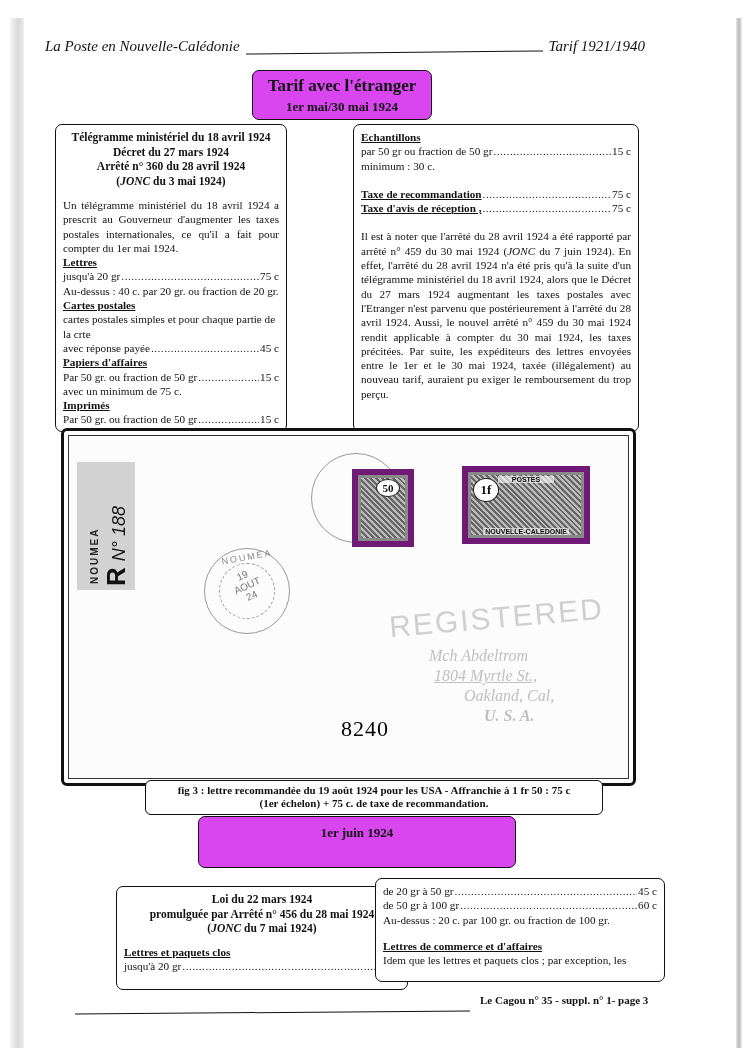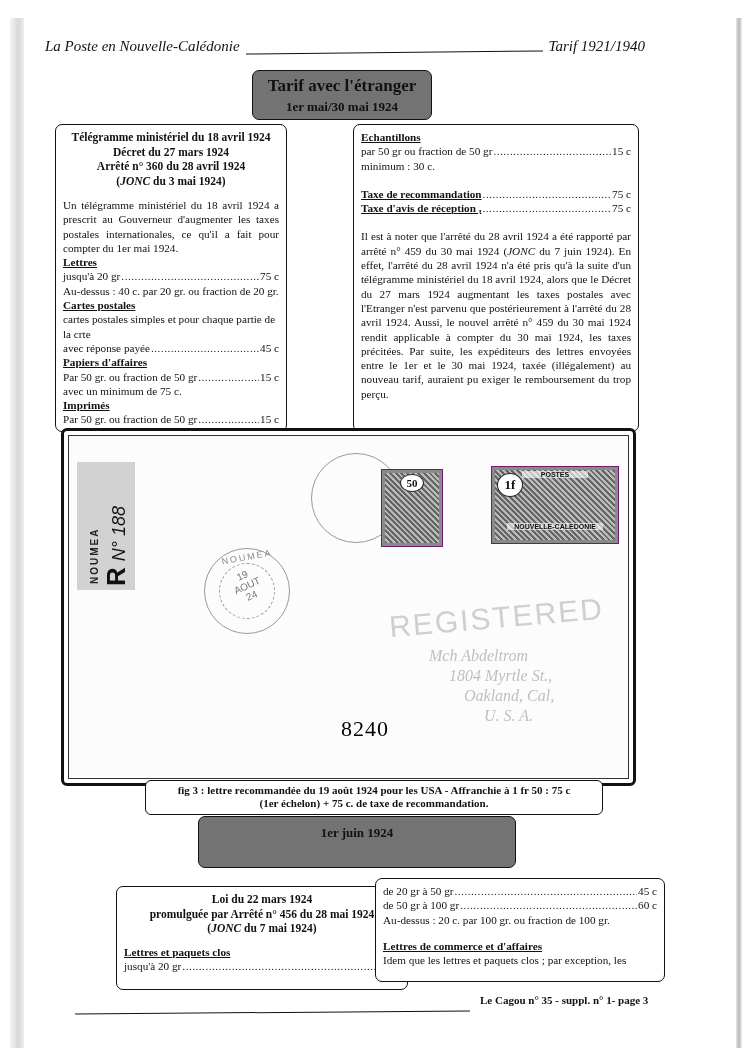--- a/index.html
+++ b/index.html
@@ -8,21 +8,21 @@
 
     .edge-left { position: absolute; left: 10px; top: 18px; width: 14px; height: 1030px;
       background: linear-gradient(to right, #f4f4f4, #d8d8d8 60%, #eeeeee); }
     .edge-right { position: absolute; left: 736px; top: 18px; width: 6px; height: 1030px;
       background: linear-gradient(to right, #e6e6e6, #b8b8b8, #eeeeee); }
 
     .running-head { position: absolute; left: 45px; top: 35px; width: 600px; height: 20px;
       font-style: italic; font-size: 15px; display: flex; align-items: flex-end; }
     .running-head .rule { flex: 1; border-bottom: 1.5px solid #111; margin: 0 6px 2px 6px; transform: rotate(-0.6deg); }
 
-    .title-box { position: absolute; border: 1.5px solid #111; border-radius: 7px; text-align: center; font-weight: bold; background: #737373; }
+    .title-box { position: absolute; border: 1.5px solid #111; border-radius: 7px; text-align: center; font-weight: bold; background: #d946ef; }
     .title-box .t1 { font-size: 17px; }
     .title-box .t2 { font-size: 13px; margin-top: 3px; }
 
     .box { position: absolute; border: 1.5px solid #111; border-radius: 7px; background: #fff;
       font-size: 11.2px; line-height: 14.3px; padding: 5px 7px; }
     .box .hdr { text-align: center; font-weight: bold; font-size: 11.5px; line-height: 14.5px; }
     .box .hdr i { font-style: italic; }
     .box .sub { text-align: left; font-weight: bold; text-decoration: underline; }
     .box p { text-align: justify; }
     .row { display: flex; align-items: baseline; white-space: nowrap; }
@@ -36,41 +36,41 @@
     .figure { position: absolute; left: 61px; top: 428px; width: 575px; height: 358px;
       border: 3px solid #111; border-radius: 6px; background: #fff; }
     .figure .inner { position: absolute; left: 4px; top: 4px; right: 4px; bottom: 4px; border: 1px solid #333; background: #fcfcfc; }
     .reg-label { position: absolute; left: 8px; top: 26px; width: 58px; height: 128px; background: #d2d2d2; }
     .reg-label .vt { position: absolute; left: 2px; top: 120px; transform: rotate(-90deg); transform-origin: left top;
       white-space: nowrap; font-family: "Liberation Sans", sans-serif; }
     .reg-label .vt1 { font-size: 10px; font-weight: bold; letter-spacing: 2px; color: #222; }
     .reg-label .vt2 { font-size: 26px; font-weight: bold; color: #111; }
     .reg-label .vt2 .no { font-size: 18px; font-style: italic; font-weight: normal; margin-left: 6px; }
 
-    .stamp { position: absolute; border: 1px solid #701a75; background: #8a8a8a; margin-left: 29px; }
+    .stamp { position: absolute; border: 6px solid #701a75; background: #8a8a8a; }
     .stamp .face { position: absolute; left: 3px; top: 3px; right: 3px; bottom: 3px;
       background: repeating-linear-gradient(45deg, #666 0 2px, #bbb 2px 4px); }
     .stamp .denom { position: absolute; background: #fff; border: 1px solid #222; font-weight: bold;
       font-size: 11px; text-align: center; border-radius: 50%; }
     .stamp .txt { position: absolute; left: 0; right: 0; text-align: center; font-size: 7px; font-weight: bold; color: #111;
       font-family: "Liberation Sans", sans-serif; background: rgba(255,255,255,0.6); }
 
     .cancel { position: absolute; border-radius: 50%; border: 1.2px solid #999; }
     .cancel .ring { position: absolute; left: 14px; top: 14px; right: 14px; bottom: 14px; border-radius: 50%; border: 1px dashed #999; }
     .cancel .date { position: absolute; left: 0; right: 0; top: 20px; text-align: center; font-size: 10px; line-height: 11px; color: #777;
       font-family: "Liberation Sans", sans-serif; transform: rotate(-25deg); }
     .cancel .town { position: absolute; left: 0; right: 0; top: 3px; text-align: center; font-size: 9px; letter-spacing: 2px; color: #888;
       font-family: "Liberation Sans", sans-serif; transform: rotate(-10deg); }
 
     .registered { position: absolute; left: 320px; top: 165px; font-family: "Liberation Sans", sans-serif; font-size: 30px;
       color: #cfcfcf; letter-spacing: 2px; transform: rotate(-5deg); }
     .address { position: absolute; left: 360px; top: 210px; font-style: italic; color: #bfbfbf; font-size: 16px; line-height: 20px; }
-    .address div:nth-child(2) { margin-left: 20px; }
+    .address div:nth-child(2) { margin-left: 5px; text-decoration: underline; }
     .address div:nth-child(3) { margin-left: 35px; }
-    .address div:nth-child(4) { margin-left: 55px; }
+    .address div:nth-child(4) { margin-left: 55px; font-weight: bold; }
     .number-stamp { position: absolute; left: 272px; top: 280px; font-size: 22px; color: #000000; letter-spacing: 1px; }
 
     .caption-box { position: absolute; left: 145px; top: 780px; width: 458px; height: 35px; border: 1.5px solid #111; border-radius: 6px;
       font-weight: bold; font-size: 11px; line-height: 13px; text-align: center; padding-top: 3px; background: #fff; }
 
     .foot { position: absolute; left: 75px; top: 994px; width: 600px; height: 20px; font-size: 11.5px; font-weight: bold; }
     .foot .rule { position: absolute; left: 0; top: 18px; width: 395px; border-bottom: 1.5px solid #111; transform: rotate(-0.4deg); }
     .foot .txt { position: absolute; left: 405px; top: 0; font-size: 11px; }
   </style>
 </head>

